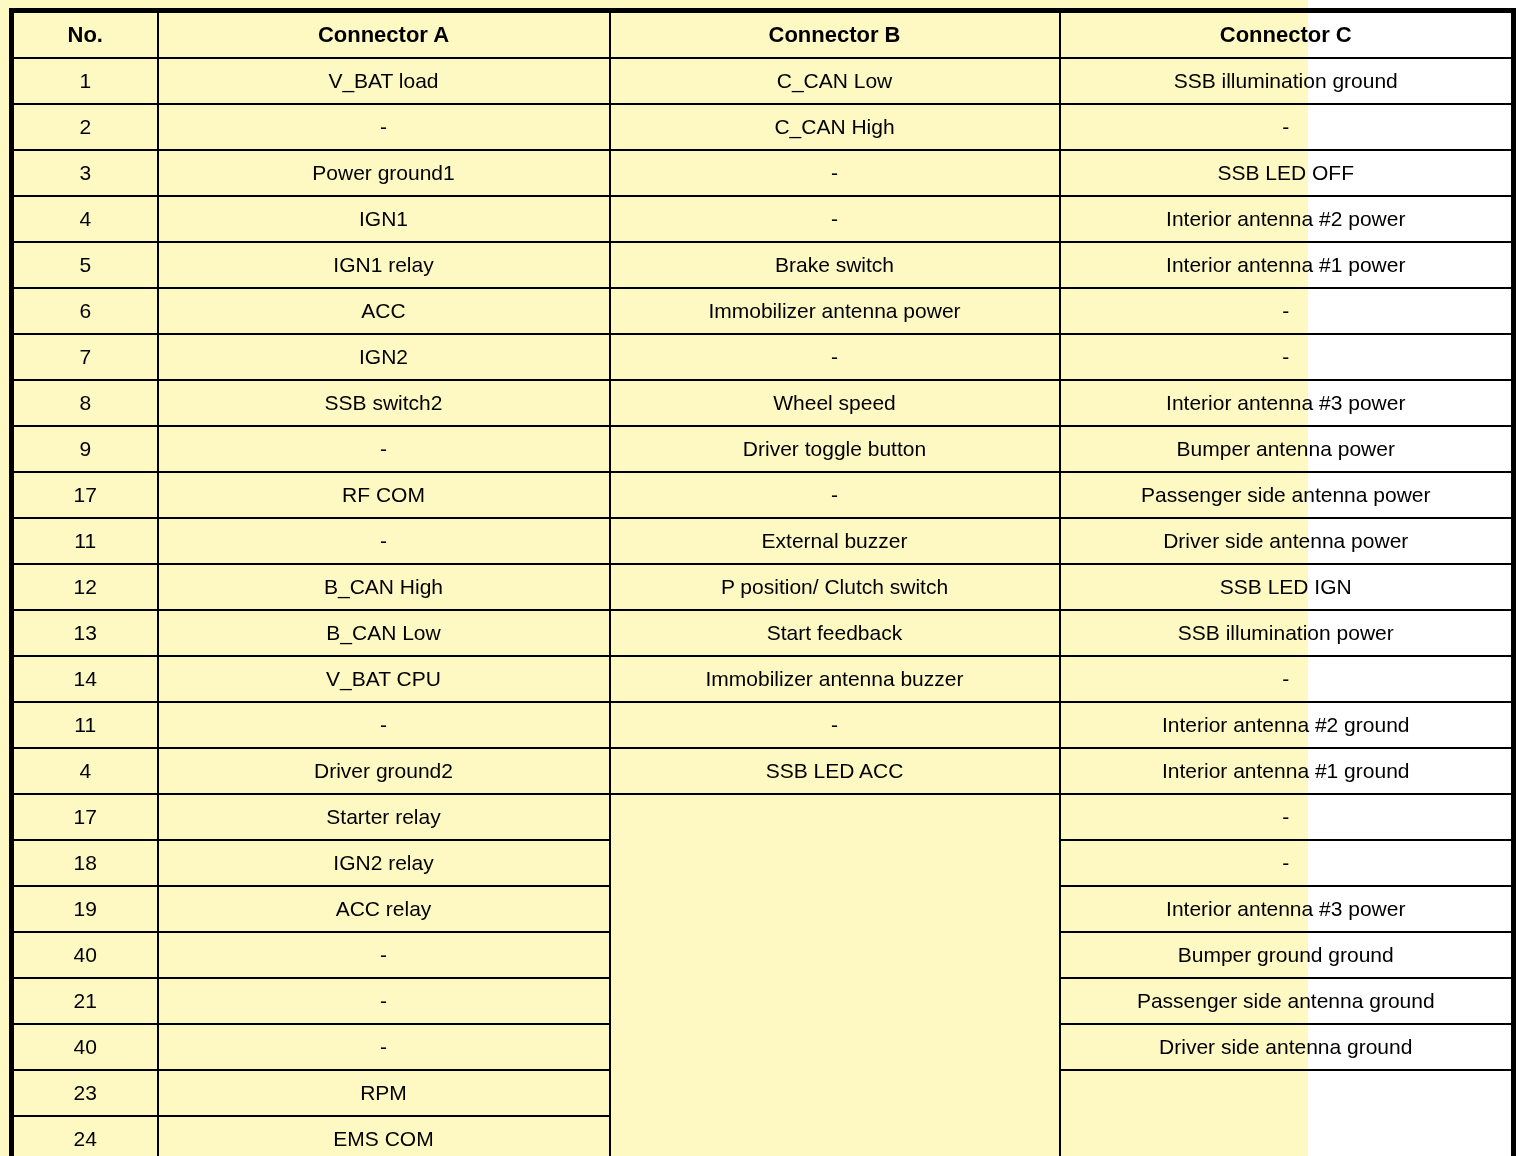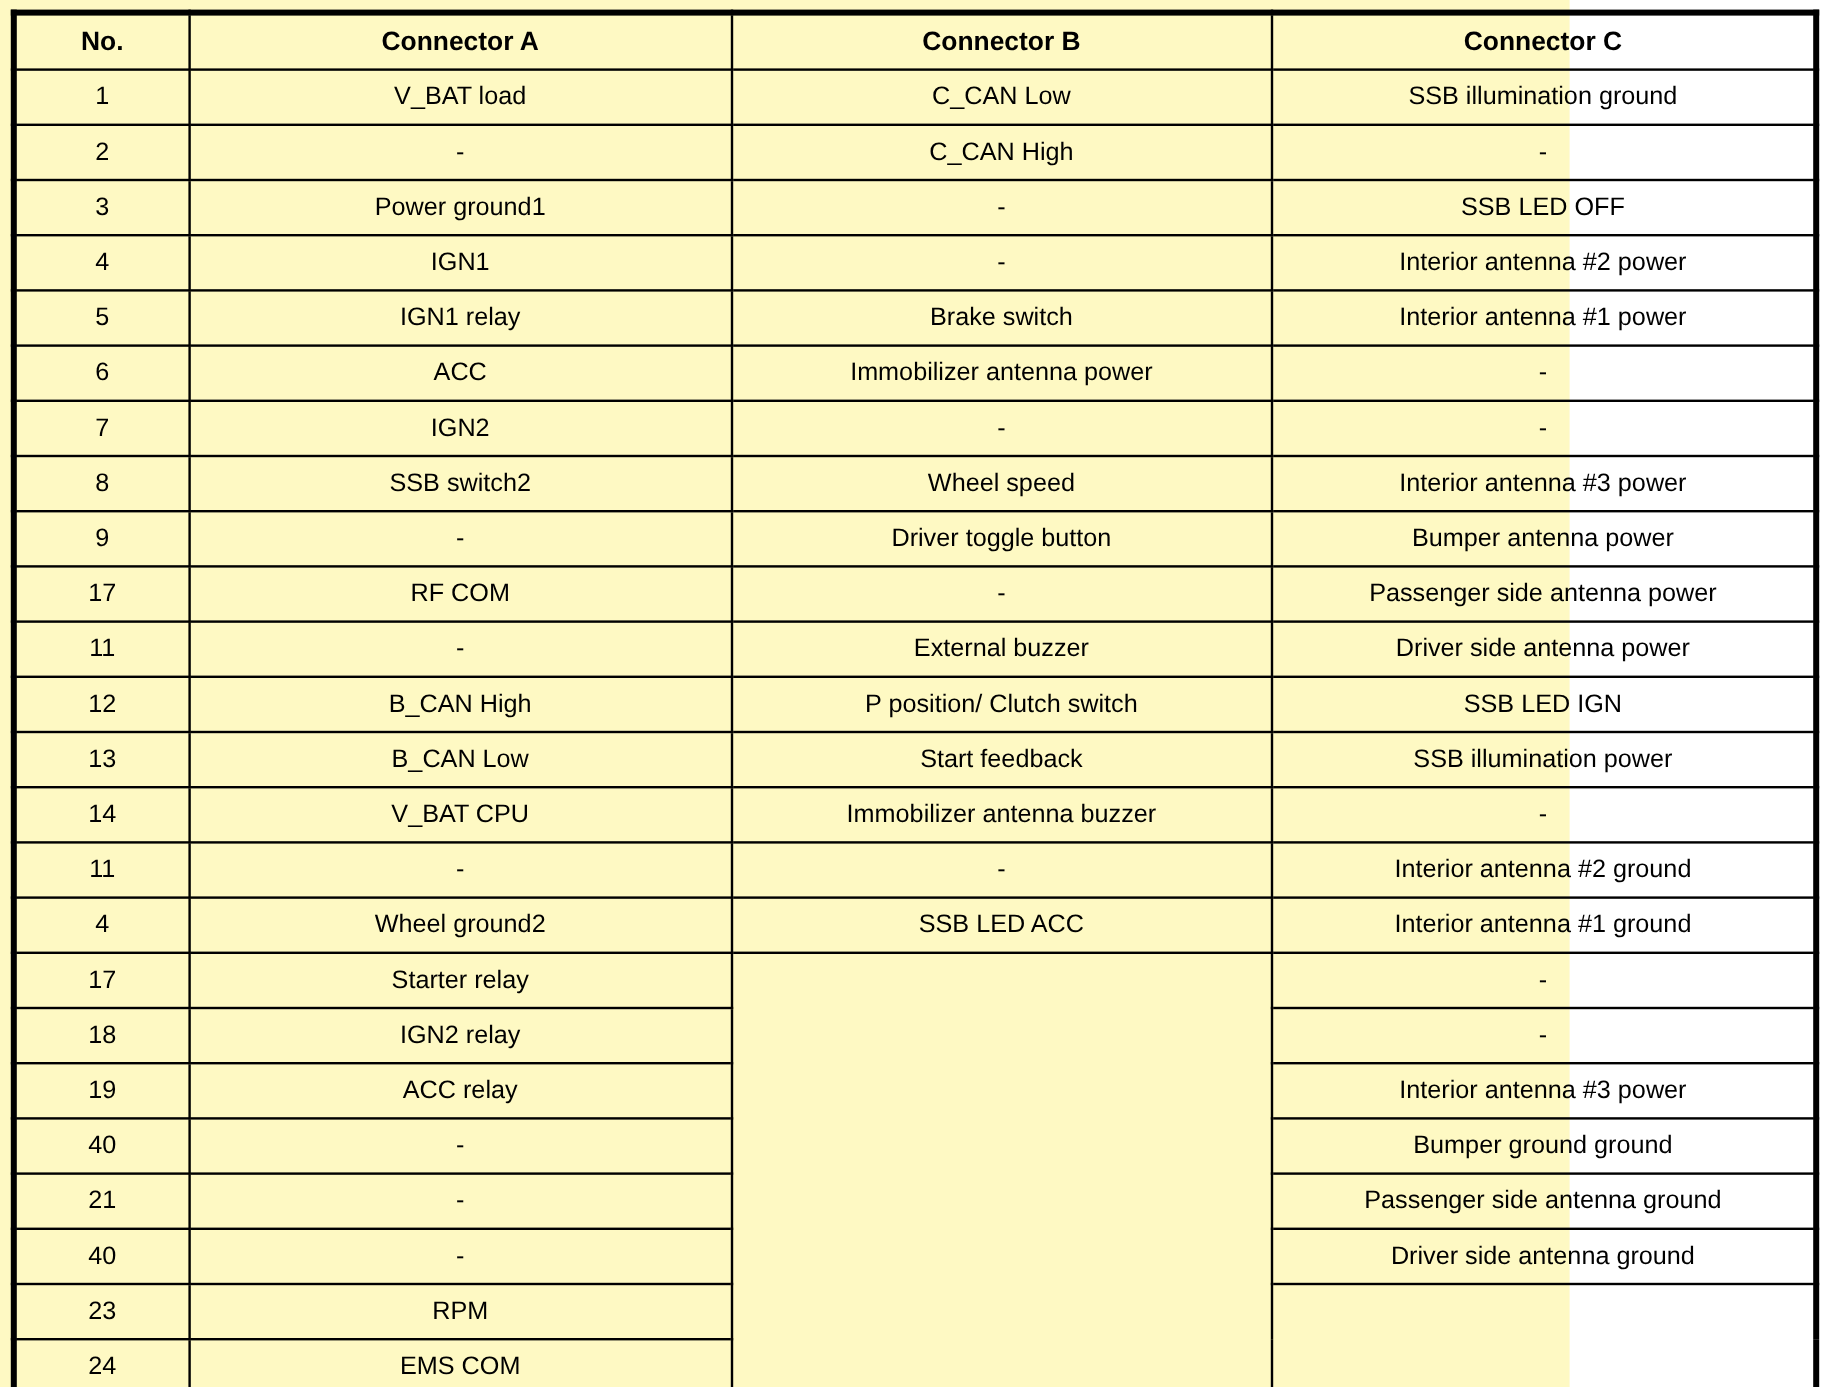--- a/index.html
+++ b/index.html
@@ -148,21 +148,21 @@
           <td>-</td>
         </tr>
         <tr>
           <td>11</td>
           <td>-</td>
           <td>-</td>
           <td>Interior antenna #2 ground</td>
         </tr>
         <tr>
           <td>4</td>
-          <td>Wheel ground2</td>
+          <td>Driver ground2</td>
           <td>SSB LED ACC</td>
           <td>Interior antenna #1 ground</td>
         </tr>
         <tr>
           <td>17</td>
           <td>Starter relay</td>
           <td rowspan="10"></td>
           <td>-</td>
         </tr>
         <tr>

